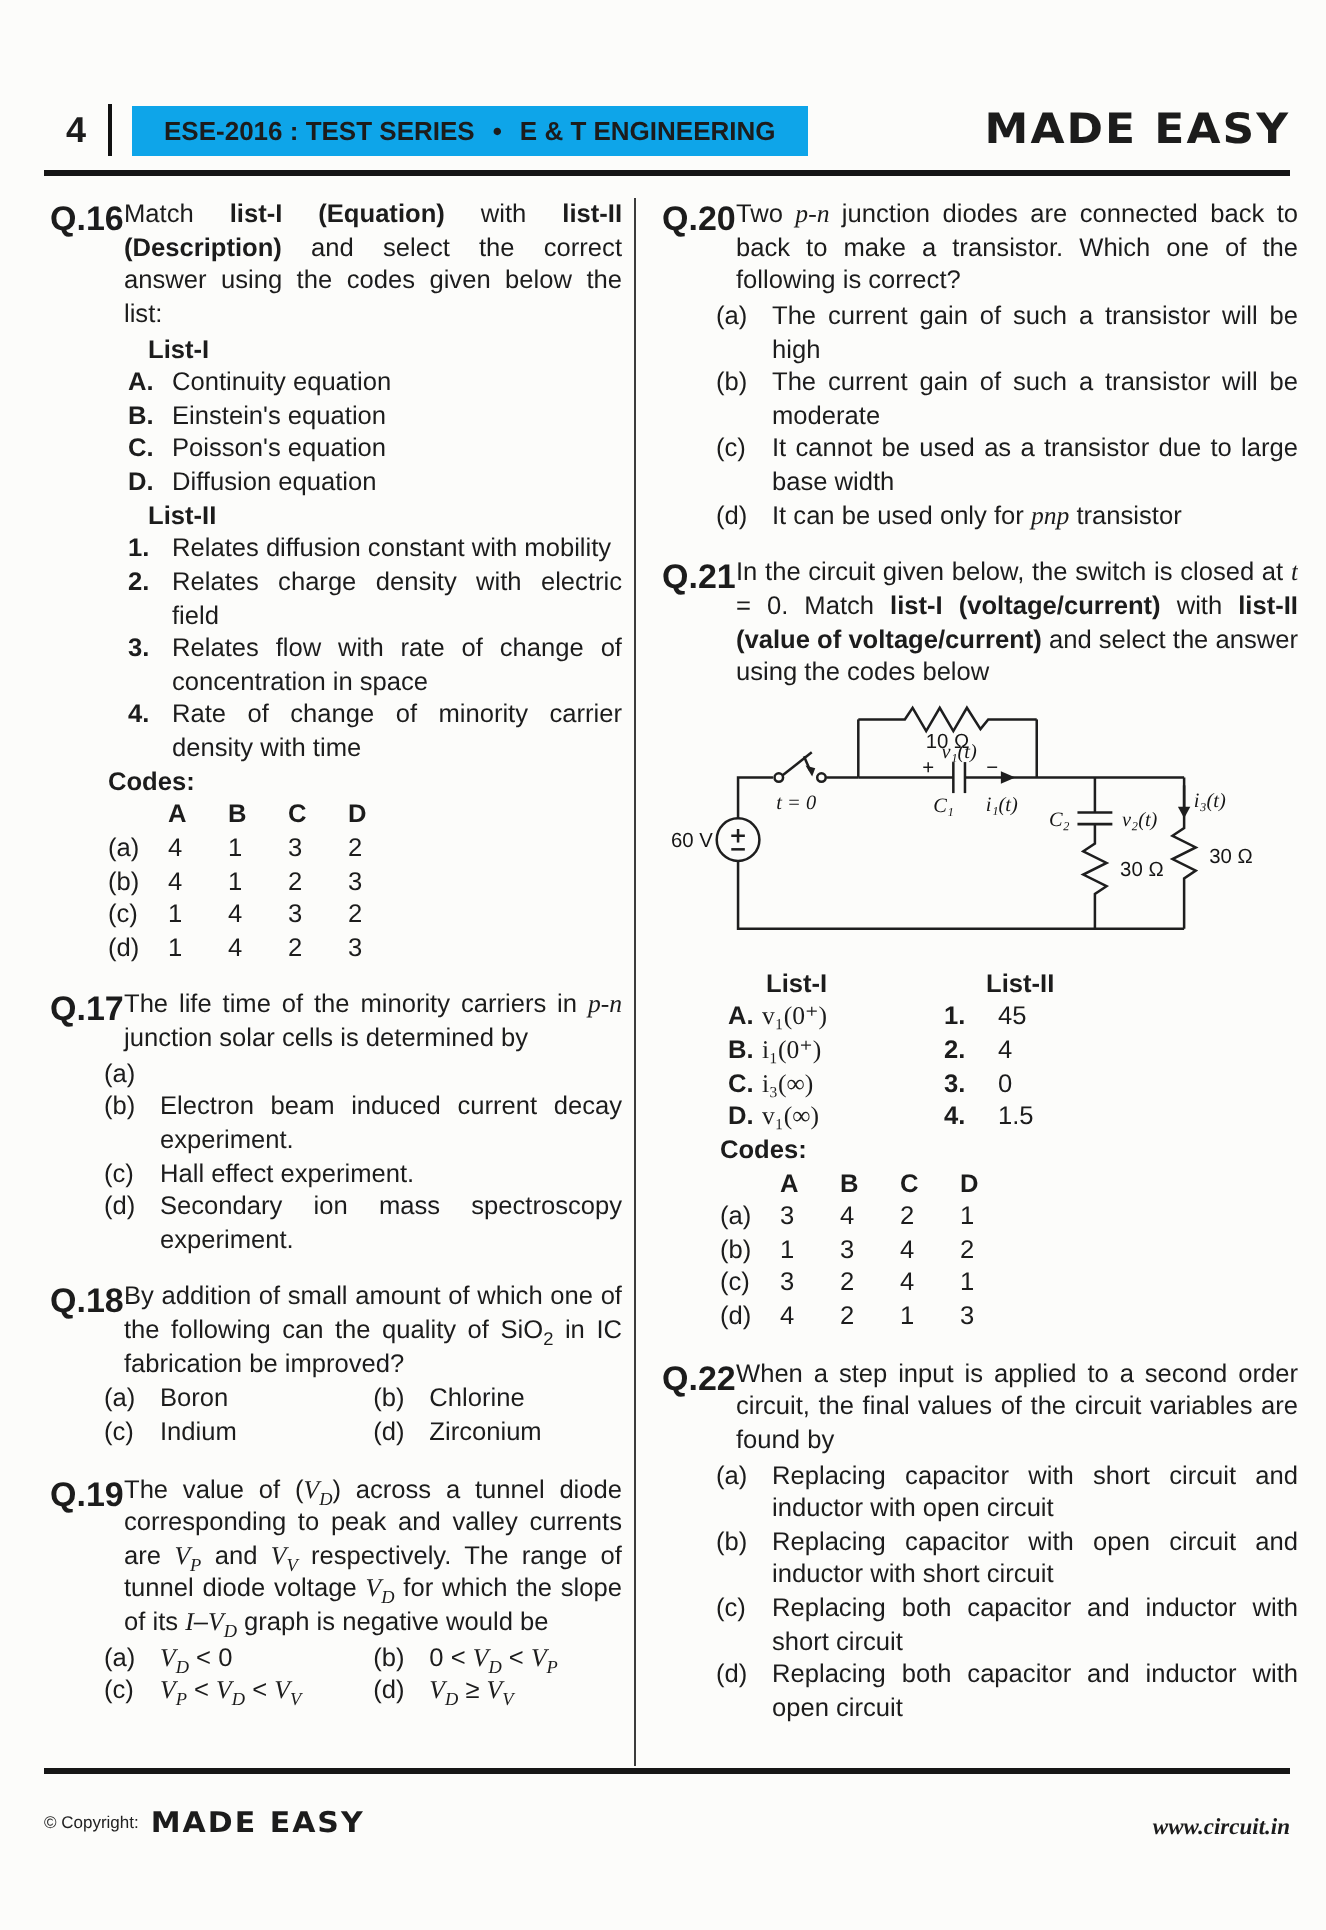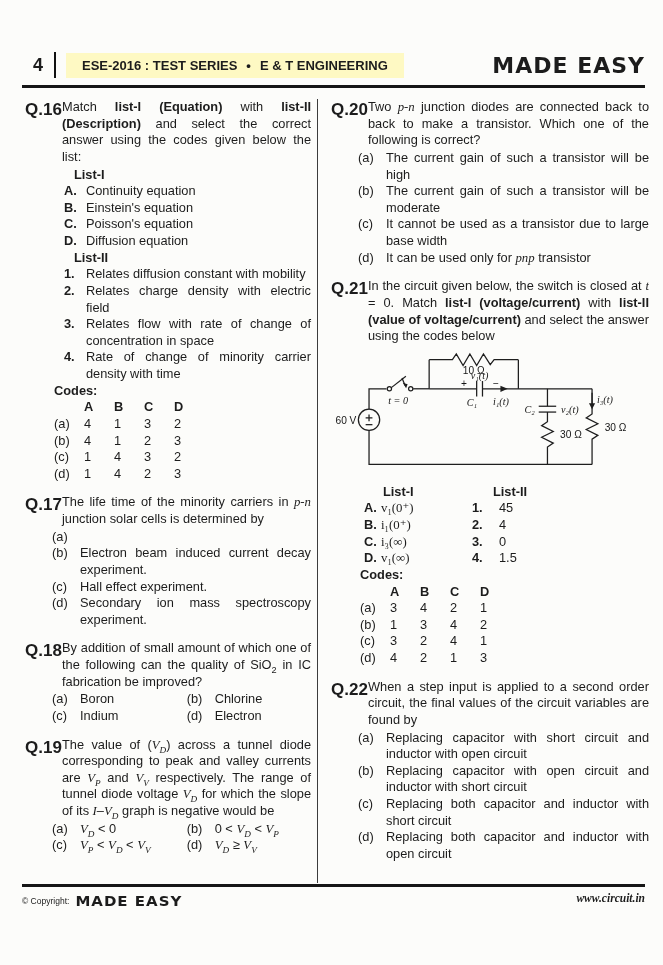--- a/index.html
+++ b/index.html
@@ -3,21 +3,21 @@
 <meta charset="utf-8">
 <style>
   *{margin:0;padding:0;box-sizing:border-box}
   html,body{width:663px;height:965px;background:#e9e9e7;font-family:"Liberation Sans",sans-serif;color:#1c1c1c}
   .page{position:relative;width:663px;height:965px;background:#fcfcfa;overflow:hidden}
 
   
   .header{position:absolute;top:52px;left:22px;right:18px;display:flex;align-items:center;border-bottom:3px solid #161616;padding-bottom:7px}
   .pagenum{font-size:18px;font-weight:bold;width:32px;text-align:center;flex-shrink:0}
   .header-sep{width:2px;height:26px;background:#111;margin:0 10px 0 0;flex-shrink:0}
-  .header-band{background:#fef9c3;padding:5px 16px;font-size:13px;font-weight:bold;display:flex;align-items:center;gap:9px;white-space:nowrap}
+  .header-band{background:#0ea5e9;padding:5px 16px;font-size:13px;font-weight:bold;display:flex;align-items:center;gap:9px;white-space:nowrap}
   .logo{font-family:"DejaVu Sans",sans-serif;font-weight:900;letter-spacing:1px;transform:scaleY(0.95);white-space:nowrap}
   .header-logo{margin-left:auto;font-size:22px}
 
   
   .content{position:absolute;top:99px;left:25px;right:14px;bottom:82px;display:flex;overflow:hidden}
   .col-left{width:292px;flex-shrink:0;padding-right:6px}
   .col-divider{width:1px;background:#3c3c3c;align-self:stretch}
   .col-right{flex:1;padding-left:13px}
 
   
@@ -58,21 +58,21 @@
   .p-right .lilabel{width:27px}
   .mathit{font-family:"Liberation Serif","DejaVu Serif",serif}
 
   
   .circuit-wrap{margin:5px 0 6px -34px}
   .circuit{width:296px;height:128px;display:block}
   .circuit text{font-family:"Liberation Sans",sans-serif;font-size:10.5px;fill:#161616}
   .circuit text.ital{font-style:italic;font-family:"Liberation Serif","DejaVu Serif",serif}
 
   
-  .footer{position:absolute;left:22px;right:18px;top:884px;border-top:3px solid #161616;padding-top:5px;display:flex;justify-content:space-between;align-items:flex-start}
+  .footer{position:absolute;left:22px;right:18px;top:884px;border-top:3px solid #161616;padding-top:15px;display:flex;justify-content:space-between;align-items:flex-end}
   .footer-left{display:flex;align-items:center;gap:6px}
   .copyright{font-size:8.5px;color:#222}
   .footer-logo{font-size:15px}
   .website{font-size:11.5px;font-style:italic;font-weight:bold;font-family:"Liberation Serif","DejaVu Serif",serif}
 </style>
 </head>
 <body>
 
 <div class="page">
 
@@ -204,21 +204,21 @@
             <div class="opt">
                 <span class="optlabel">(b)</span>
                 <span class="opttext"><span>Chlorine</span></span>
               </div>
             <div class="opt">
                 <span class="optlabel">(c)</span>
                 <span class="opttext"><span>Indium</span></span>
               </div>
             <div class="opt">
                 <span class="optlabel">(d)</span>
-                <span class="opttext"><span>Electron</span></span>
+                <span class="opttext"><span>Zirconium</span></span>
               </div>
           </div>
         </div>
       </article>
 
       <article class="q">
         <div class="qnum">Q.19</div>
         <div class="qbody">
           <p class="qtext"><span>The value of (</span><span class="i">V</span><span class="i sub">D</span><span>) across a tunnel diode corresponding to peak and valley currents are </span><span class="i">V</span><span class="i sub">P</span><span> and </span><span class="i">V</span><span class="i sub">V</span><span> respectively. The range of tunnel diode voltage </span><span class="i">V</span><span class="i sub">D</span><span> for which the slope of its </span><span class="i">I</span><span>–</span><span class="i">V</span><span class="i sub">D</span><span> graph is negative would be</span></p>
           <div class="optgrid">

